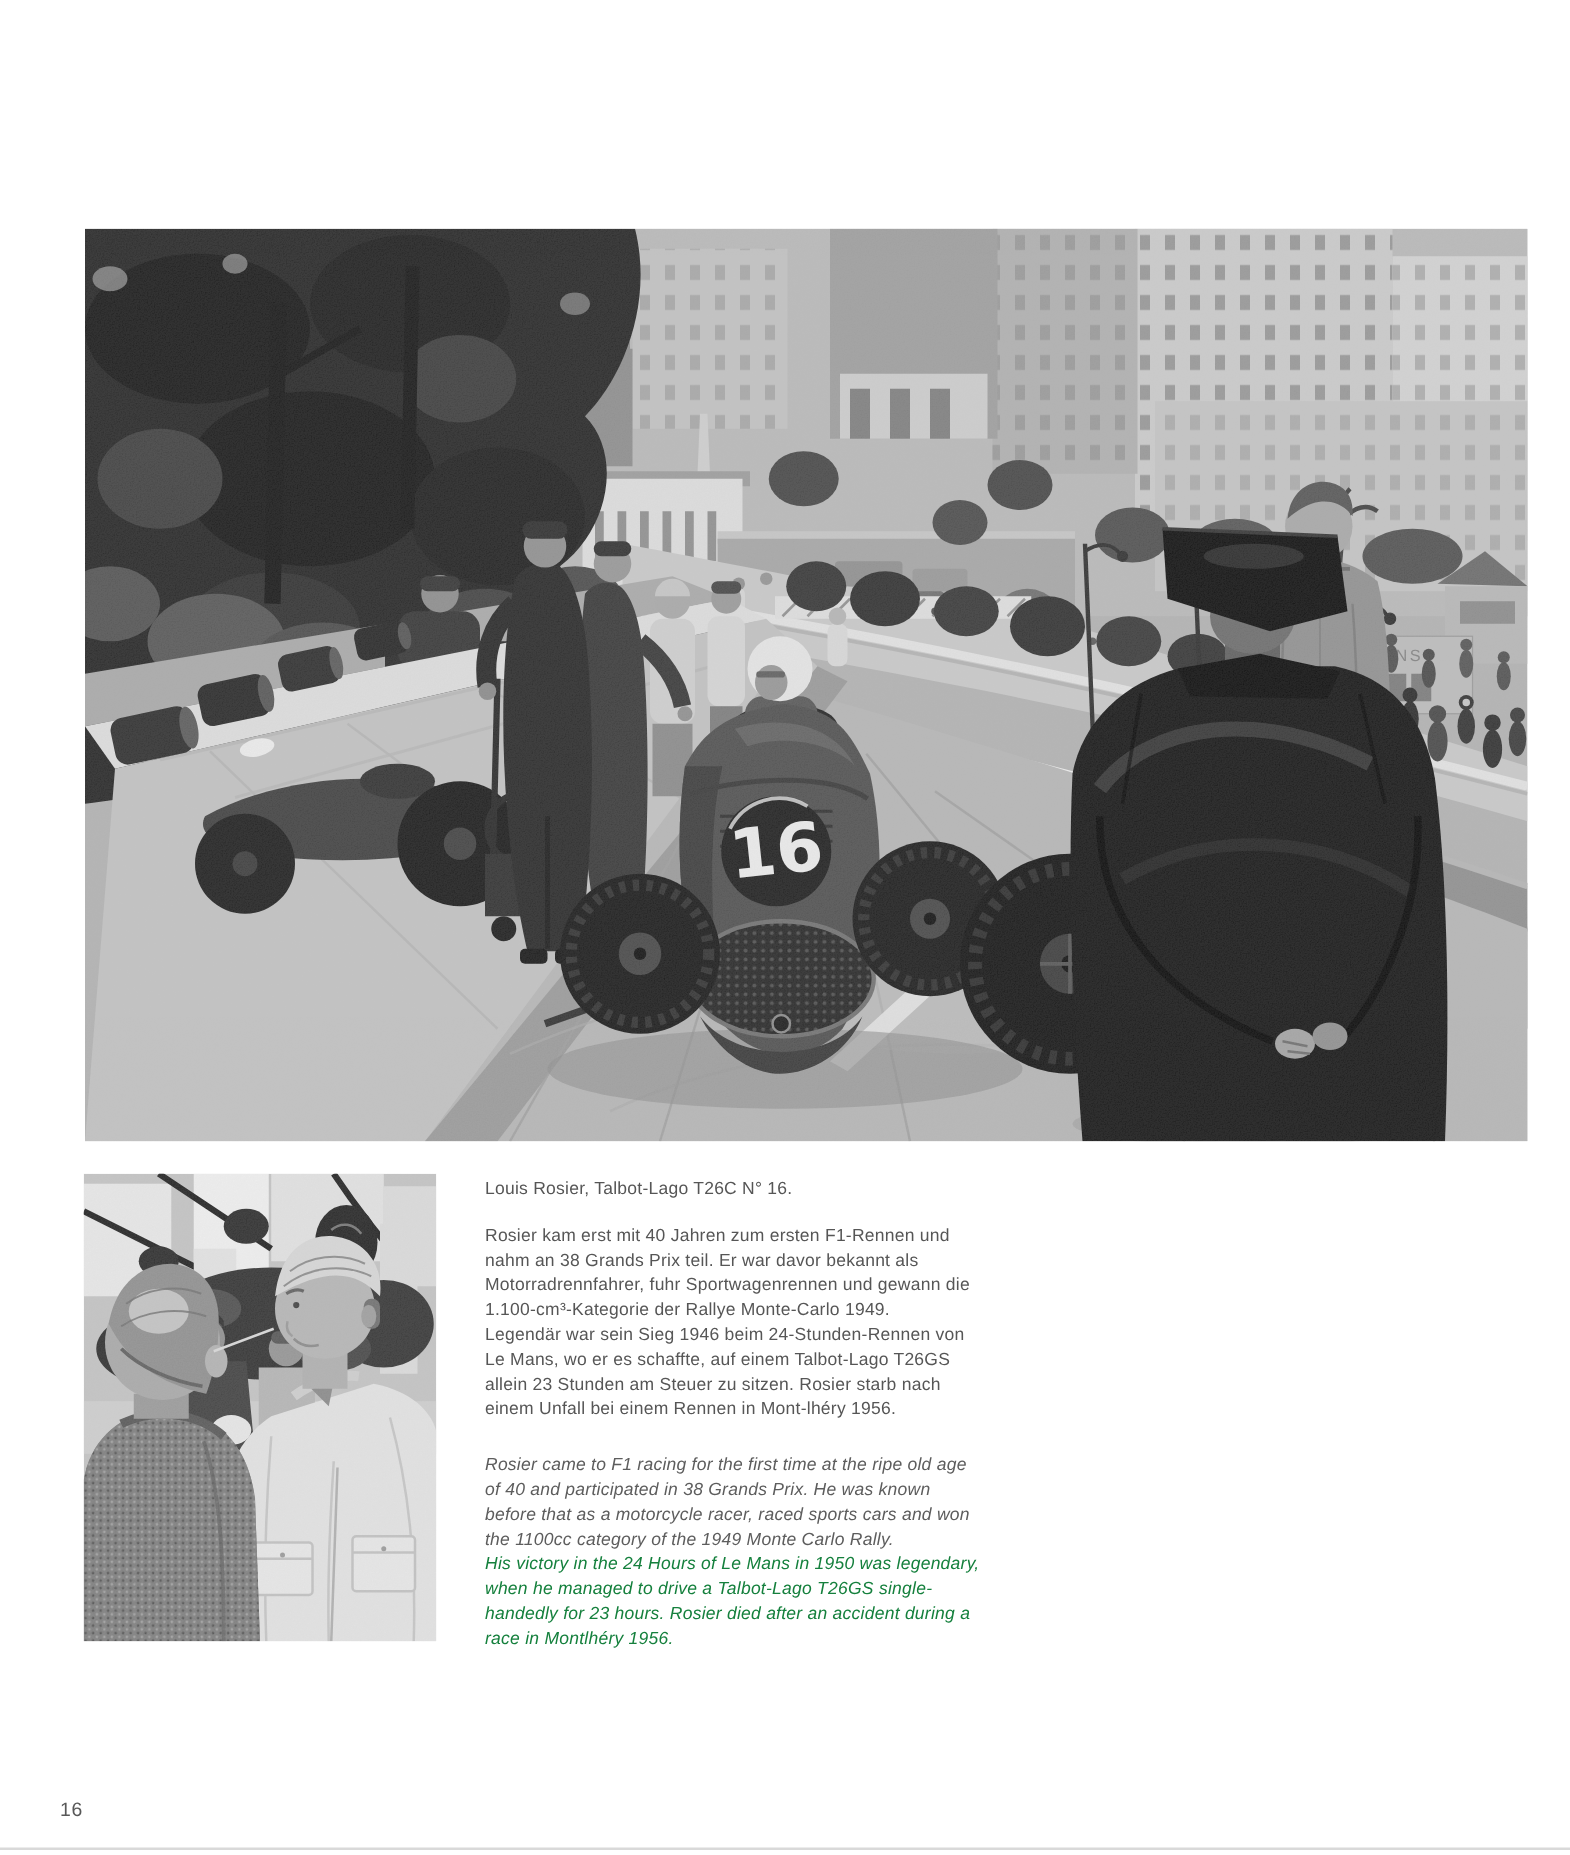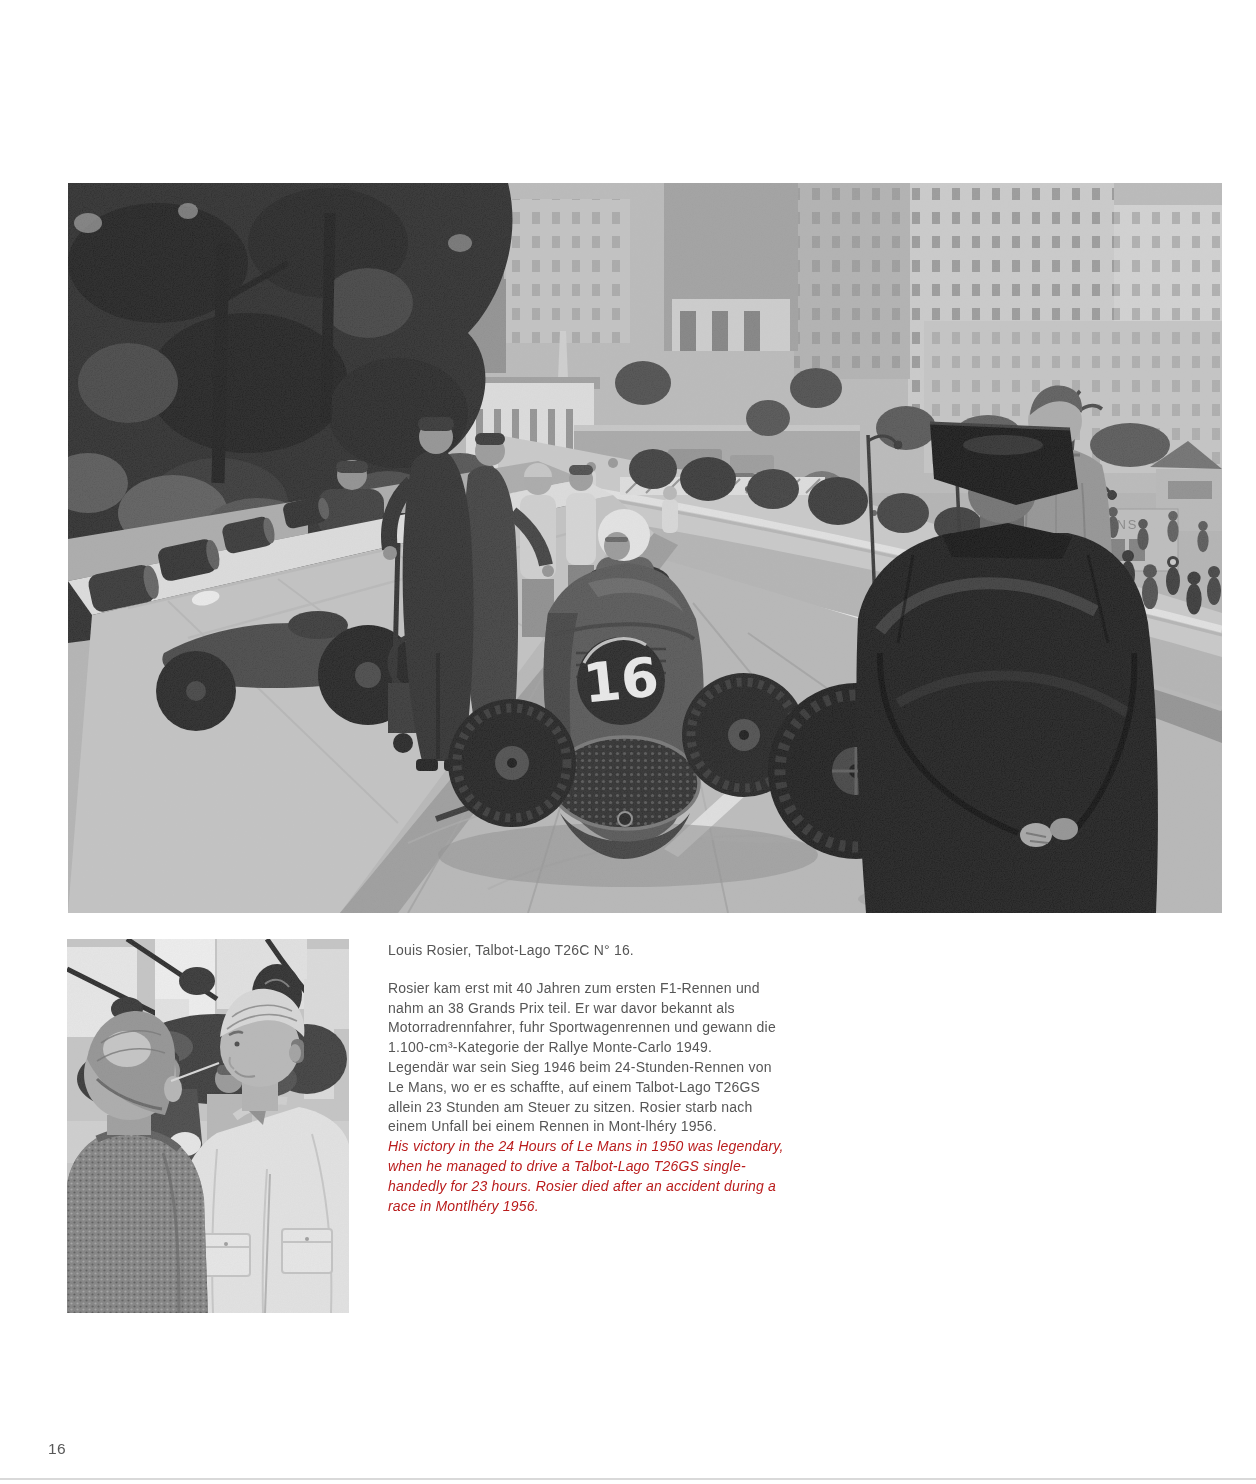--- a/index.html
+++ b/index.html
@@ -11,21 +11,21 @@
   figure svg { display:block; width:100%; height:100%; }
   .main-photo  { left:68px;  top:183px; width:1154px; height:730px; }
   .small-photo { left:67px;  top:939px; width:282px;  height:374px; }
   .caption-column {
     position:absolute; left:388px; top:941px; width:396px;
     color:#565656; font-size:14px; line-height:19.8px; letter-spacing:0.2px;
   }
   .caption-column p { margin:0; }
   p.de-1 { margin-top:18px; }
   p.en-1 { margin-top:25px; font-style:italic; color:#5d5d5d; }
-  p.en-2 { font-style:italic; color:#b91c1c; }
+  p.en-2 { font-style:italic; color:#15803d; }
   .page-number {
     position:absolute; left:48px; top:1440px; font-size:15.5px;
     color:#585858; letter-spacing:0.5px;
   }
   .bottom-edge {
     position:absolute; left:0; top:1478px; width:100%; height:2px;
     background:#d9d9d9;
   }
 </style>
 </head>
@@ -477,18 +477,19 @@
       </g>
 
       <rect x="0" y="0" width="282" height="374" filter="url(#gB)" opacity=".16"></rect>
     </svg>
   </figure>
 
   <div class="caption-column">
     <p class="cap">Louis Rosier, Talbot-Lago T26C N° 16.</p>
     <p class="de-1">Rosier kam erst mit 40 Jahren zum ersten F1-Rennen und nahm an 38 Grands Prix teil. Er war davor bekannt als Motorradrennfahrer, fuhr Sportwagenrennen und gewann die 1.100-cm³-Kategorie der Rallye Monte-Carlo 1949.</p>
     <p class="de-2">Legendär war sein Sieg 1946 beim 24-Stunden-Rennen von Le Mans, wo er es schaffte, auf einem Talbot-Lago T26GS allein 23 Stunden am Steuer zu sitzen. Rosier starb nach einem Unfall bei einem Rennen in Mont-lhéry 1956.</p>
+    <p class="en-1">Rosier came to F1 racing for the first time at the ripe old age of 40 and participated in 38 Grands Prix. He was known before that as a motorcycle racer, raced sports cars and won the 1100cc category of the 1949 Monte Carlo Rally.</p>
     <p class="en-2">His victory in the 24 Hours of Le Mans in 1950 was legendary, when he managed to drive a Talbot-Lago T26GS single-handedly for 23 hours. Rosier died after an accident during a race in Montlhéry 1956.</p>
   </div>
 
   <div class="page-number">16</div>
   <div class="bottom-edge"></div>
 </div>
 
 </body></html>

